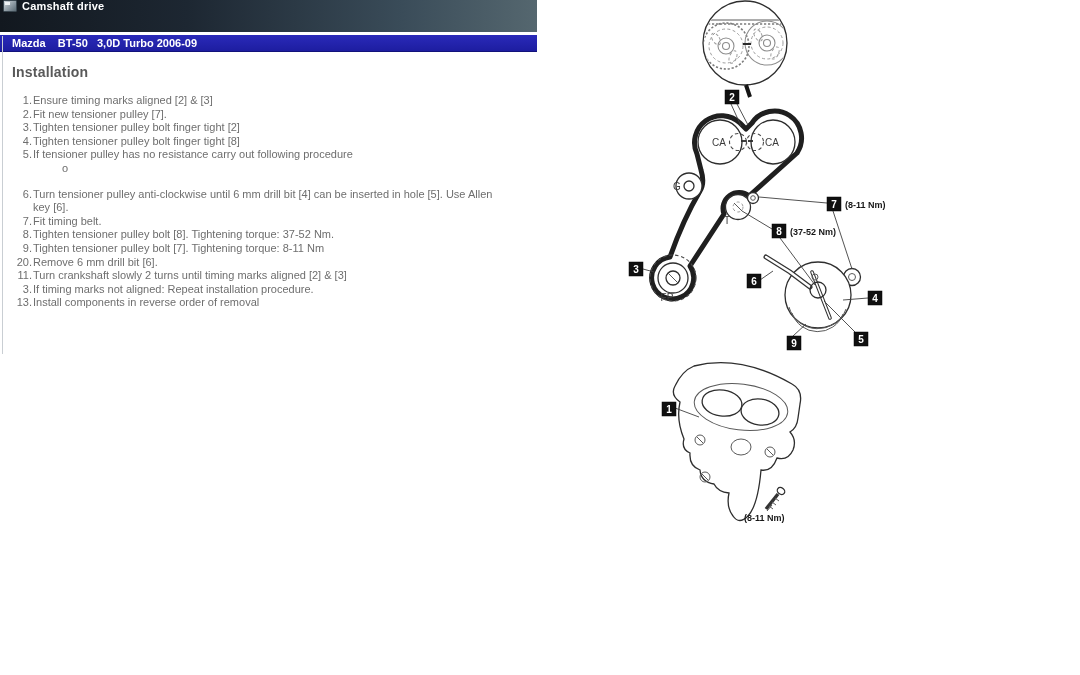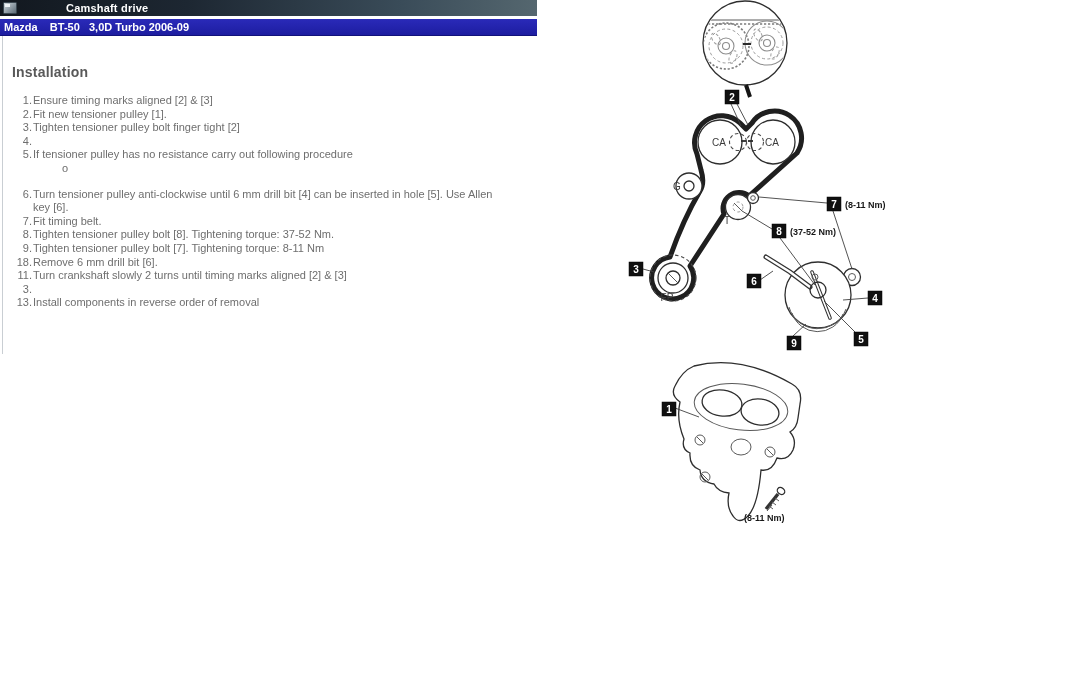--- a/index.html
+++ b/index.html
@@ -4,37 +4,37 @@
 <style>
   html,body { margin:0; padding:0; }
   body {
     width:1080px; height:675px; position:relative; overflow:hidden;
     background:#ffffff;
     font-family:"Liberation Sans", sans-serif;
   }
   
   .window { position:absolute; left:0; top:0; width:537px; }
   .titlebar {
-    height:16px;
+    height:32px;
     background:linear-gradient(to right,#12181f 0%,#1d2732 35%,#3a4c59 75%,#55676f 100%);
-    display:flex; align-items:center; padding-left:3px;gap:44px;
+    display:flex; padding-left:3px;
   }
   .app-icon {
     width:12px; height:10px; flex:none;
     background:linear-gradient(135deg,#cfd6da 0%,#8d9aa3 55%,#5a6a74 100%);
     border:1px solid #3a4750; border-radius:1px; position:relative;
   }
   .app-icon::after{ content:""; position:absolute; left:1px; top:1px; width:5px; height:3px; background:#eef2f4; }
   .titlebar-text { color:#ffffff; font-size:11px; font-weight:bold; padding-left:5px; letter-spacing:0.2px; white-space:pre; }
   .titlegap { height:3px; background:#ffffff; }
   .vehiclebar {
     height:16px; background:linear-gradient(#2a2ab9,#1d1da0);
     border-bottom:1px solid #12127a;
     color:#ffffff; font-size:11px; font-weight:bold;
-    display:flex; align-items:center; padding-left:4px; white-space:pre;
+    display:flex; align-items:center; padding-left:12px; white-space:pre;
   }
   .left-border { position:absolute; left:2px; top:36px; width:1px; height:318px; background:#c9ced3; }
   
   .heading { position:absolute; left:12px; top:64px; font-size:14px; font-weight:bold; color:#595959; letter-spacing:0.2px; }
   .steps { position:absolute; left:0; top:94px; width:537px; font-size:11px; color:#6e6e6e; }
   .step { display:flex; line-height:13.6px; }
   .step .num { width:32px; flex:none; text-align:right; }
   .step .txt { margin-left:1px; width:472px; }
   .sub { display:flex; line-height:13.6px; }
   .sub .marker { width:14px; flex:none; margin-left:58px; text-align:center; }
@@ -74,28 +74,29 @@
 
 <div class="heading">Installation</div>
 
 <div class="steps">
   <div class="step">
       <span class="num">1.</span>
       <span class="txt">Ensure timing marks aligned [2] &amp; [3]</span>
     </div>
   <div class="step">
       <span class="num">2.</span>
-      <span class="txt">Fit new tensioner pulley [1].</span>
+      <span class="txt">Fit new tensioner pulley [7].</span>
     </div>
   <div class="step">
       <span class="num">3.</span>
       <span class="txt">Tighten tensioner pulley bolt finger tight [2]</span>
     </div>
   <div class="step">
       <span class="num">4.</span>
+      <span class="txt">Tighten tensioner pulley bolt finger tight [8]</span>
     </div>
   <div class="step">
       <span class="num">5.</span>
       <span class="txt">If tensioner pulley has no resistance carry out following procedure</span>
     </div>
   <div class="sub">
       <span class="marker">o</span>
     </div>
   <div class="gap12"></div>
   <div class="step">
@@ -108,29 +109,30 @@
     </div>
   <div class="step">
       <span class="num">8.</span>
       <span class="txt">Tighten tensioner pulley bolt [8]. Tightening torque: 37-52 Nm.</span>
     </div>
   <div class="step">
       <span class="num">9.</span>
       <span class="txt">Tighten tensioner pulley bolt [7]. Tightening torque: 8-11 Nm</span>
     </div>
   <div class="step">
-      <span class="num">18.</span>
+      <span class="num">20.</span>
       <span class="txt">Remove 6 mm drill bit [6].</span>
     </div>
   <div class="step">
       <span class="num">11.</span>
       <span class="txt">Turn crankshaft slowly 2 turns until timing marks aligned [2] &amp; [3]</span>
     </div>
   <div class="step">
       <span class="num">3.</span>
+      <span class="txt">If timing marks not aligned: Repeat installation procedure.</span>
     </div>
   <div class="step">
       <span class="num">13.</span>
       <span class="txt">Install components in reverse order of removal</span>
     </div>
 </div>
 
 <svg width="1080" height="675" viewBox="0 0 1080 675">
 
   <defs>

